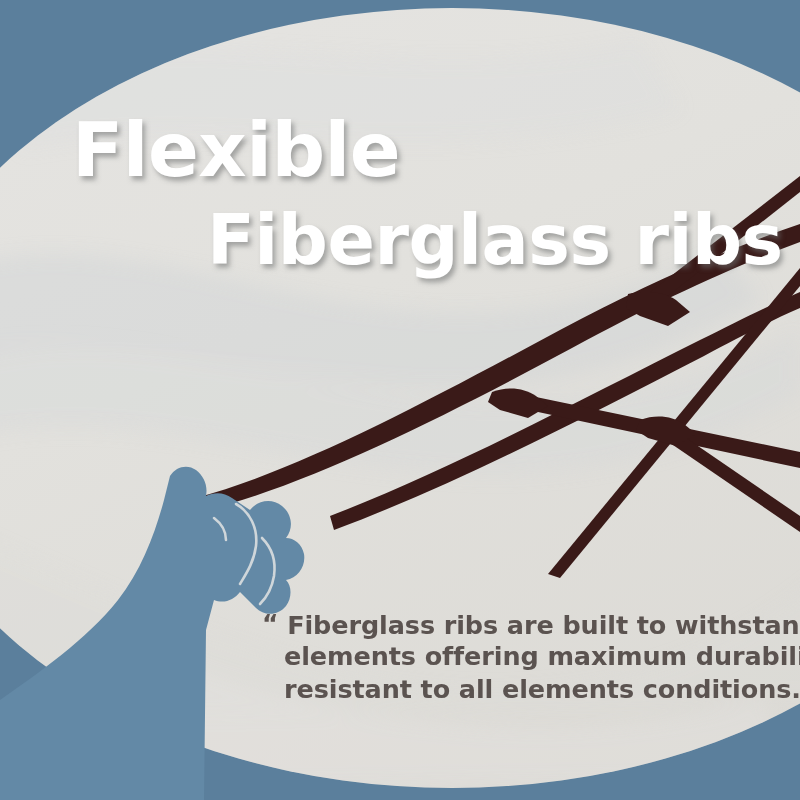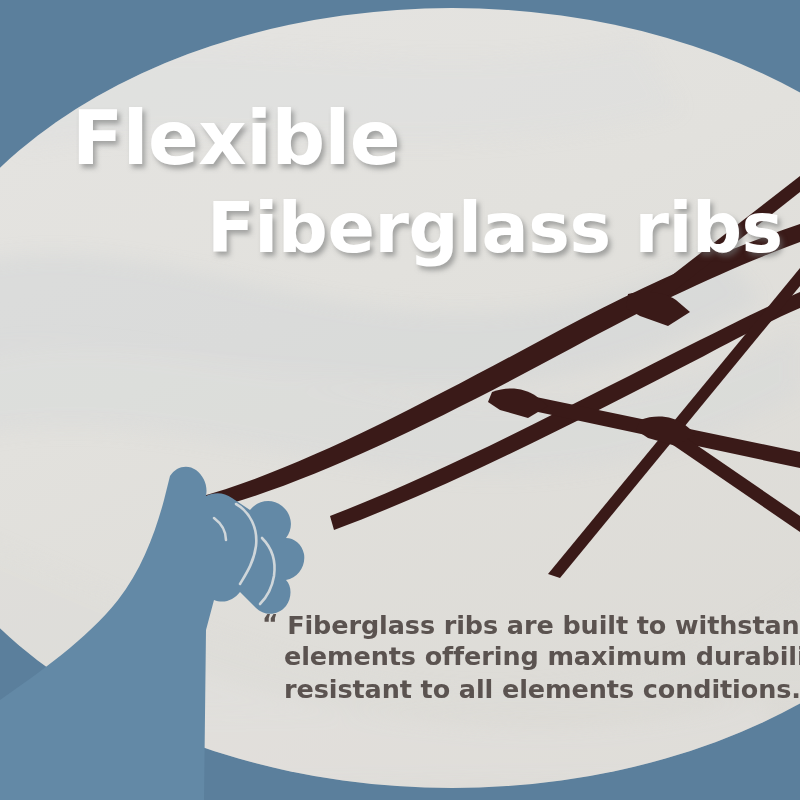--- a/index.html
+++ b/index.html
@@ -24,21 +24,21 @@
     top: 0;
     width: 800px;
     height: 800px;
     display: block;
   }
 
   
   .headline-block {
     position: absolute;
     left: 0;
-    top: 0;
+    top: 12px;
     width: 700px;
     height: 290px;
     pointer-events: none;
   }
   .headline {
     position: absolute;
     margin: 0;
     color: #ffffff;
     font-family: "DejaVu Sans", "Liberation Sans", sans-serif;
     font-weight: bold;

